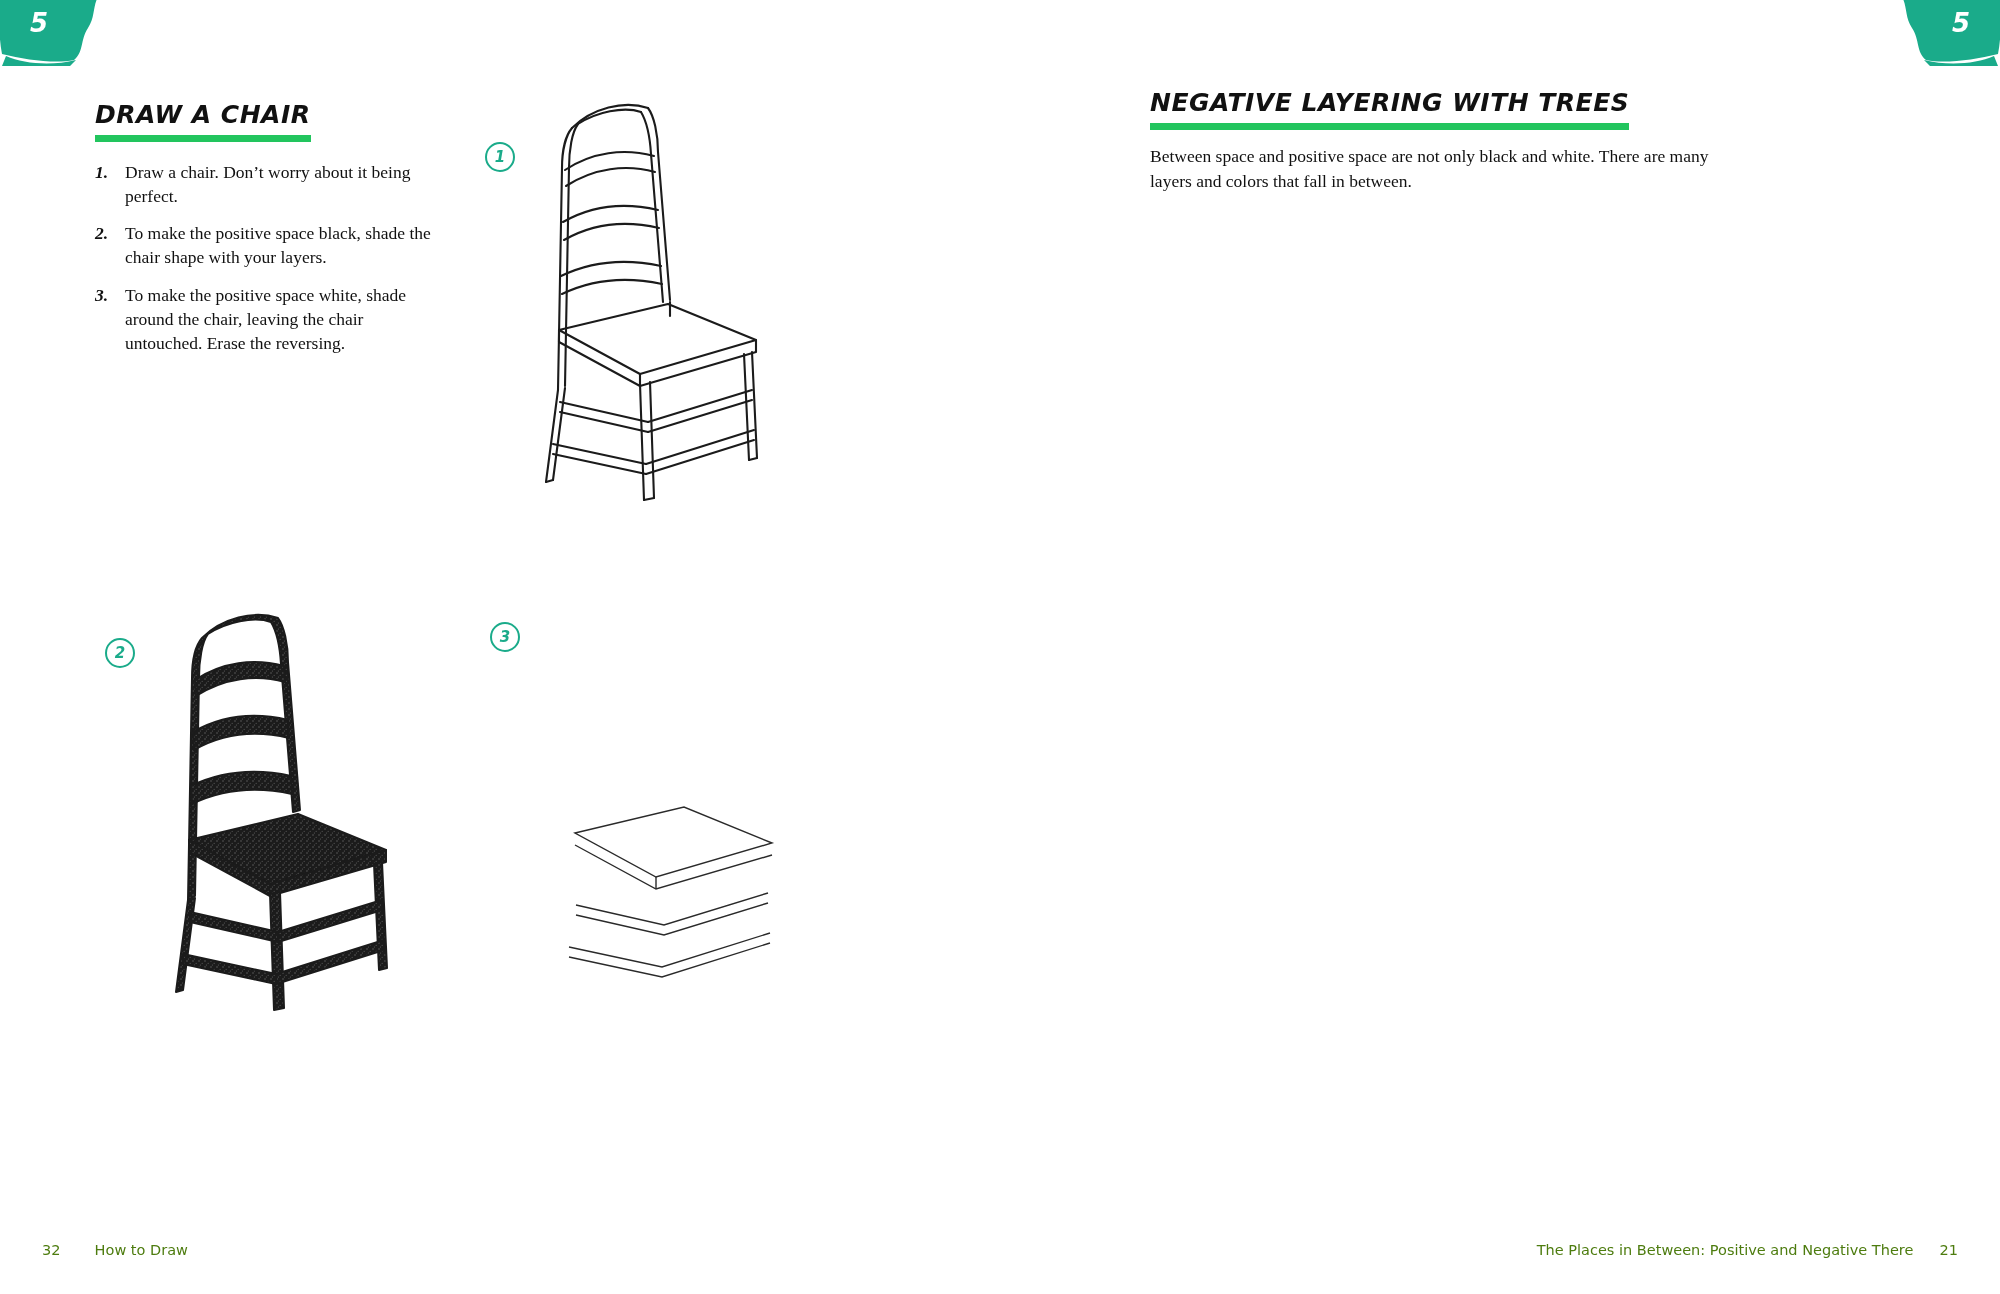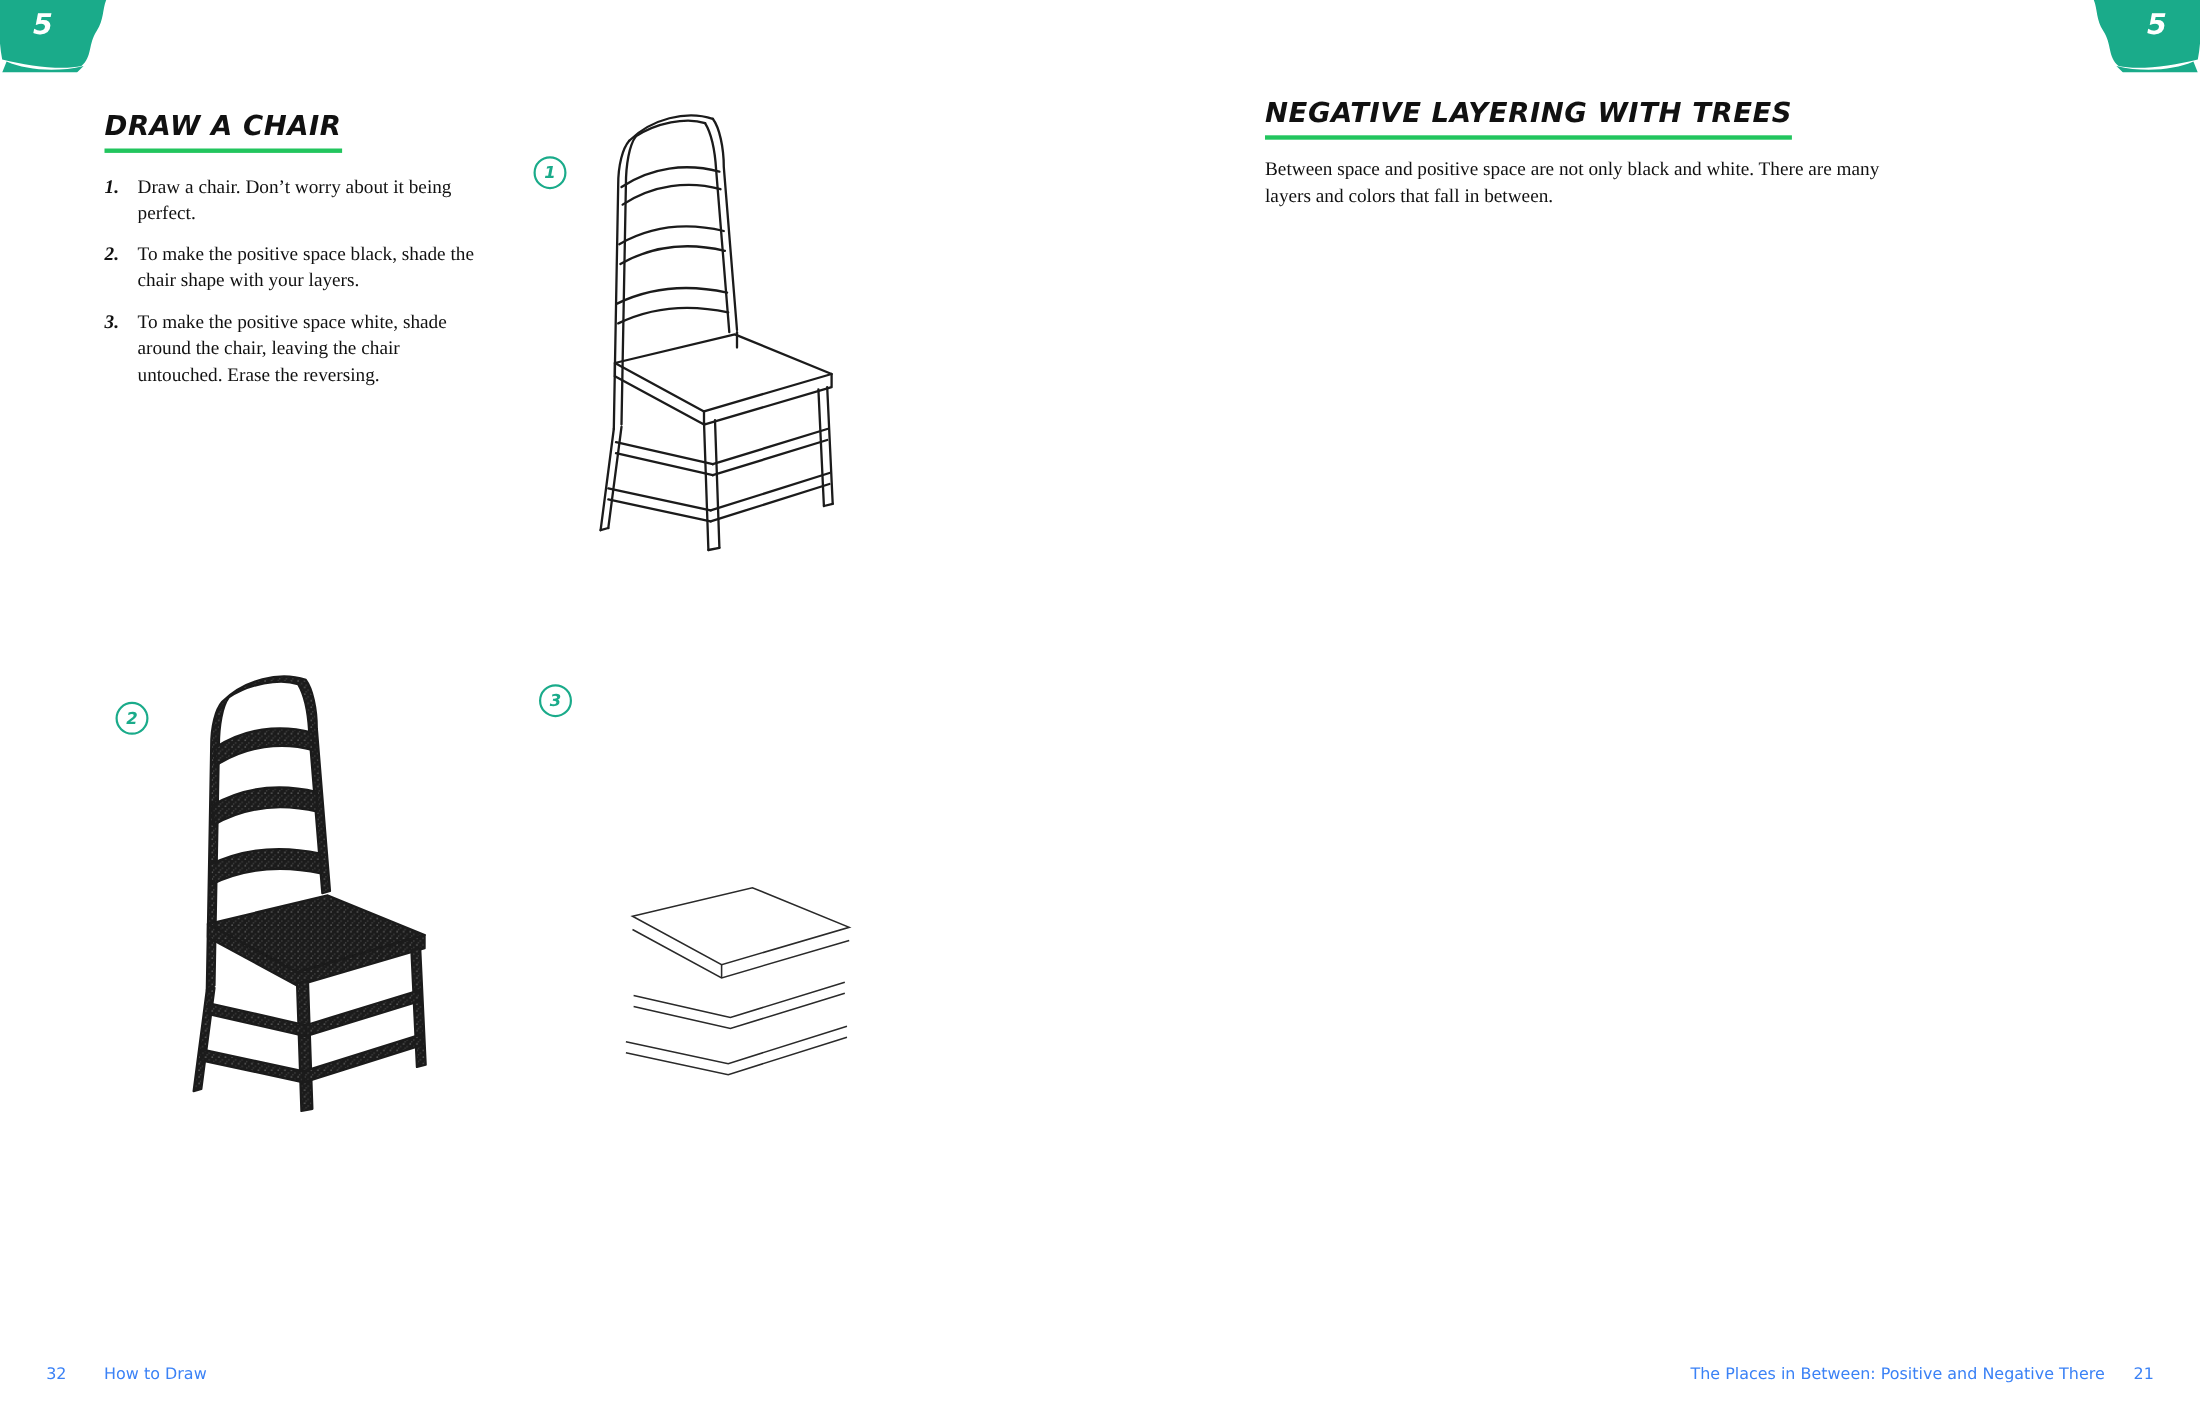--- a/index.html
+++ b/index.html
@@ -61,21 +61,21 @@
 
   h1.section-title {
     font-family: "DejaVu Sans", sans-serif;
     font-weight: bold;
     font-style: italic;
     font-size: 25px;
     letter-spacing: 0.5px;
     margin: 0;
     padding: 0 0 6px 0;
     display: inline-block;
-    border-bottom: 4px solid #22c55e;
+    border-bottom: 7px solid #22c55e;
     text-transform: uppercase;
   }
 
   .intro {
     font-size: 17.5px;
     line-height: 1.42;
     margin: 14px 0 0 0;
   }
 
   ol.steps {
@@ -116,21 +116,21 @@
     box-sizing: border-box;
   }
   .badge-abs { position: absolute; }
 
   
   .footer {
     position: absolute;
     bottom: 36px;
     font-family: "DejaVu Sans", sans-serif;
     font-size: 14.5px;
-    color: #3b82f6;
+    color: #4d7c0f;
   }
   .footer-left { left: 42px; }
   .footer-left .pnum { display: inline-block; width: 48px; }
   .footer-right { right: 42px; text-align: right; }
   .footer-right .pnum { display: inline-block; width: 40px; text-align: right; }
 
   .chair-label { position: absolute; }
 </style>
 </head>
 <body>

